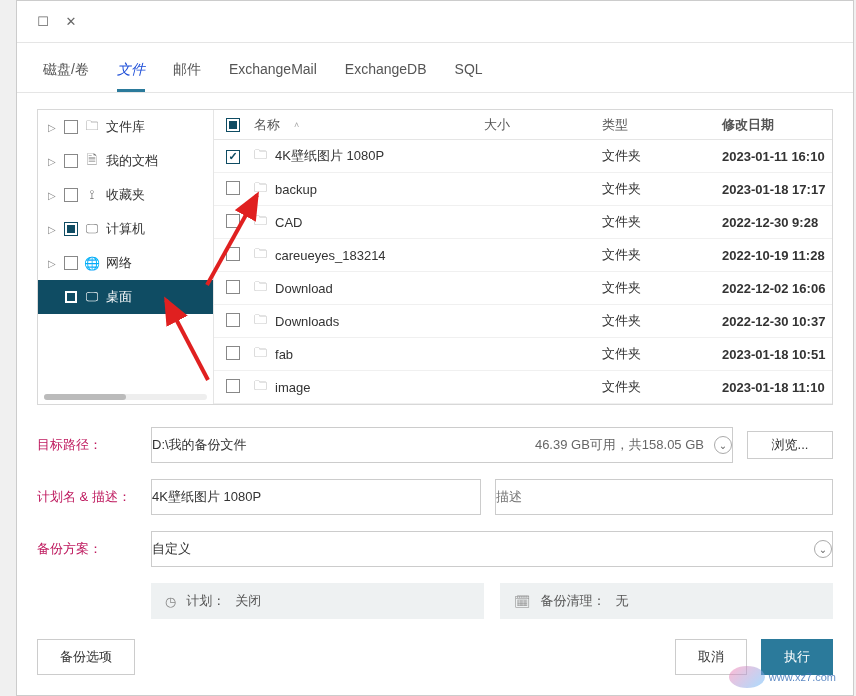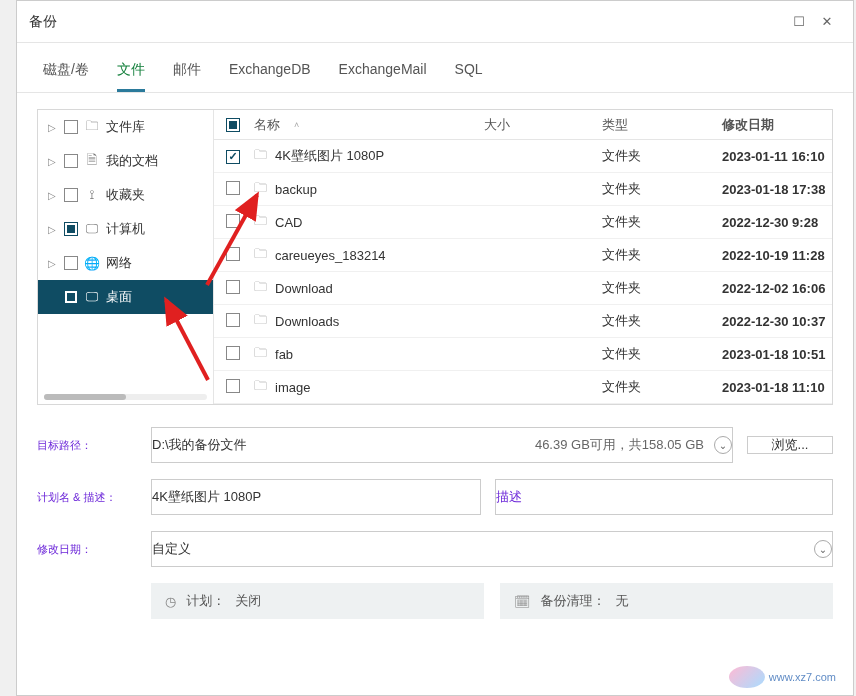--- a/index.html
+++ b/index.html
@@ -3,21 +3,21 @@
 <meta charset="utf-8">
 <style>
 * { box-sizing: border-box; margin: 0; padding: 0; }
 body { font-family: "Microsoft YaHei", sans-serif; font-size: 13px; color: #333; background: #f0f0f0; width: 856px; height: 696px; position: relative; overflow: hidden; }
 .dialog { position: absolute; left: 16px; top: 0; width: 838px; height: 696px; background: #fff; border: 1px solid #ccc; display: flex; flex-direction: column; }
 .titlebar { height: 42px; display: flex; align-items: center; padding: 0 12px; border-bottom: 1px solid #e5e5e5; }
 .titlebar .title { font-size: 14px; flex: 1; color: #333; }
 .titlebar .win-btn { width: 28px; height: 28px; display: flex; align-items: center; justify-content: center; cursor: pointer; color: #666; }
 .tabs { display: flex; gap: 28px; padding: 12px 26px 0; border-bottom: 1px solid #e5e5e5; }
 .tab { padding: 6px 0 10px; font-size: 14px; color: #555; cursor: pointer; border-bottom: 3px solid transparent; }
-.tab.active { color: #15803d; border-bottom-color: #2b7a9b; font-weight: 500; }
+.tab.active { color: #1d4ed8; border-bottom-color: #2b7a9b; font-weight: 500; font-style: italic; }
 .body { flex: 1; padding: 16px 20px 0; display: flex; flex-direction: column; overflow: hidden; }
 .browser { border: 1px solid #d8d8d8; height: 296px; display: flex; position: relative; }
 .tree { width: 176px; border-right: 1px solid #e5e5e5; overflow: hidden; position: relative; }
 .tree-item { height: 34px; display: flex; align-items: center; padding-left: 10px; gap: 6px; cursor: pointer; }
 .tree-item.selected { background: #0f4c63; color: #fff; }
 .tree-expander { width: 10px; color: #888; font-size: 10px; }
 .tree-item.selected .tree-expander { color: #fff; }
 .cb { width: 14px; height: 14px; border: 1px solid #888; background: #fff; display: inline-flex; align-items: center; justify-content: center; font-size: 10px; color: #333; }
 .cb.partial { border-color: #0f4c63; }
 .cb.partial::after { content: ""; width: 8px; height: 8px; background: #0f4c63; }
@@ -32,56 +32,55 @@
 .fl-row { height: 33px; display: flex; align-items: center; padding-left: 12px; border-bottom: 1px solid #f0f0f0; }
 .col-cb { width: 28px; }
 .col-name { width: 230px; display: flex; align-items: center; gap: 8px; }
 .col-size { width: 90px; }
 .col-type { width: 120px; margin-left: 28px; }
 .col-date { flex: 1; font-weight: bold; }
 .col-header-sort { font-size: 9px; color: #aaa; margin-left: 6px; }
 .folder-icon { color: #999; }
 .form { margin-top: 22px; }
 .form-row { display: flex; align-items: center; margin-bottom: 16px; gap: 14px; }
-.form-label { width: 100px; font-size: 11px; color: #6d28d9; }
+.form-label { width: 100px; font-size: 13px; color: #be185d; }
 .field { flex: 1; height: 36px; border: 1px solid #ccc; display: flex; align-items: center; padding: 0 0; background: #fff; color: #333; position: relative; }
-.field .hint { color: #6d28d9; }
+.field .hint { color: #737373; }
 .field .right { margin-left: auto; color: #666; display: flex; align-items: center; gap: 10px; justify-content: flex-end; }
 .dd-icon { width: 18px; height: 18px; border: 1px solid #aaa; border-radius: 50%; display: flex; align-items: center; justify-content: center; font-size: 10px; color: #666; }
-.browse-btn { width: 86px; height: 18px; border: 1px solid #ccc; background: #fff; cursor: pointer; display: flex; align-items: center; justify-content: center; }
+.browse-btn { width: 86px; height: 28px; border: 1px solid #ccc; background: #fff; cursor: pointer; display: flex; align-items: center; justify-content: center; }
 .info-row { display: flex; gap: 16px; margin-left: 114px; margin-top: 4px; }
 .info-box { flex: 1; height: 36px; background: #eef1f2; display: flex; align-items: center; padding: 0 14px; gap: 10px; color: #555; }
 .info-box .icon { color: #888; }
 .footer { display: flex; align-items: center; padding: 18px 20px 20px; gap: 14px; }
 .btn { height: 36px; padding: 0 22px; border: 1px solid #ccc; background: #fff; cursor: pointer; display: flex; align-items: center; justify-content: center; font-size: 13px; }
 .btn.primary { background: #2b7a9b; border-color: #2b7a9b; color: #fff; }
 .spacer { flex: 1; }
 .arrow { position: absolute; pointer-events: none; z-index: 10; }
 .arrow1 { left: 164px; top: 75px; }
 .arrow2 { left: 120px; top: 180px; }
 .watermark { position: absolute; right: 20px; bottom: 8px; font-size: 11px; color: #47b; display: flex; align-items: center; gap: 4px; opacity: 0.85; pointer-events: none; }
 .watermark .logo { width: 36px; height: 22px; background: linear-gradient(135deg,#f7a,#5bf); border-radius: 50%; opacity: 0.6; }
 </style>
 </head>
 <body>
 
 <div class="dialog">
 
   <div class="titlebar">
-    <span class="title">备份</span>
     <span class="win-btn">☐</span>
     <span class="win-btn">✕</span>
   </div>
 
   <div class="tabs" id="tabs">
       <div class="tab">磁盘/卷</div>
       <div class="tab active">文件</div>
       <div class="tab">邮件</div>
+      <div class="tab">ExchangeMail</div>
       <div class="tab">ExchangeDB</div>
-      <div class="tab">ExchangeMail</div>
       <div class="tab">SQL</div>
     </div>
 
   <div class="body">
     <div class="browser">
 
       <div class="tree" id="tree">
 
         <div class="tree-item">
             <span class="tree-expander">▷</span>
@@ -145,21 +144,21 @@
               <div class="col-date">2023-01-11 16:10</div>
             </div>
             <div class="fl-row">
               <div class="col-cb"><span class="cb "></span></div>
               <div class="col-name">
                 <span class="folder-icon">🗀</span>
                 <span>backup</span>
               </div>
               <div class="col-size"></div>
               <div class="col-type">文件夹</div>
-              <div class="col-date">2023-01-18 17:38</div>
+              <div class="col-date">2023-01-18 17:17</div>
             </div>
             <div class="fl-row">
               <div class="col-cb"><span class="cb "></span></div>
               <div class="col-name">
                 <span class="folder-icon">🗀</span>
                 <span>CAD</span>
               </div>
               <div class="col-size"></div>
               <div class="col-type">文件夹</div>
               <div class="col-date">2022-12-30 9:28</div>
@@ -253,21 +252,21 @@
         <div class="form-label">计划名 &amp; 描述：</div>
         <div class="field" style="flex:0 0 330px">
           <span>4K壁纸图片 1080P</span>
         </div>
         <div class="field">
           <span class="hint">描述</span>
         </div>
       </div>
 
       <div class="form-row">
-        <div class="form-label">修改日期：</div>
+        <div class="form-label">备份方案：</div>
         <div class="field">
           <span>自定义</span>
           <span class="right">
               <span class="dd-icon">⌄</span>
             </span>
         </div>
       </div>
 
       <div class="info-row">
         <div class="info-box">
@@ -278,19 +277,25 @@
         <div class="info-box">
           <span class="icon">🗓</span>
           <span>备份清理：</span>
           <span>无</span>
         </div>
       </div>
 
     </div>
   </div>
 
+  <div class="footer">
+    <div class="btn">备份选项</div>
+    <div class="spacer"></div>
+    <div class="btn">取消</div>
+    <div class="btn primary">执行</div>
+  </div>
 
 </div>
 
 <div class="watermark">
   <span class="logo"></span>
   <span>www.xz7.com</span>
 </div>
 
 </body></html>

